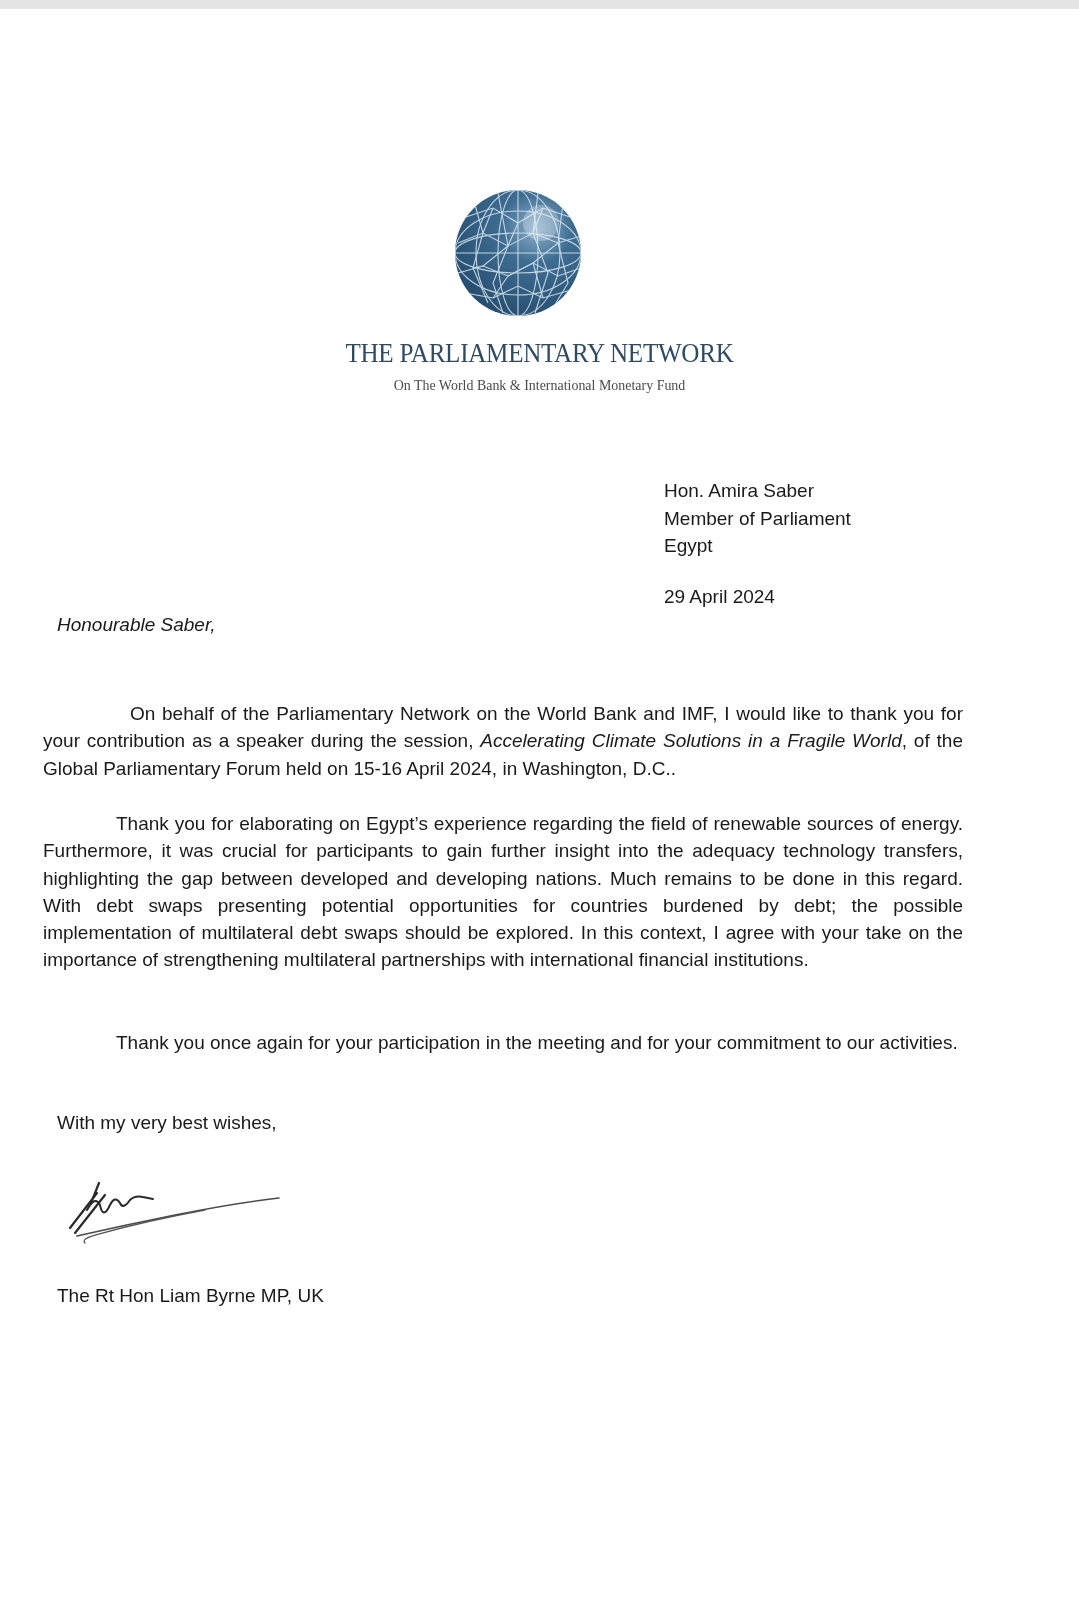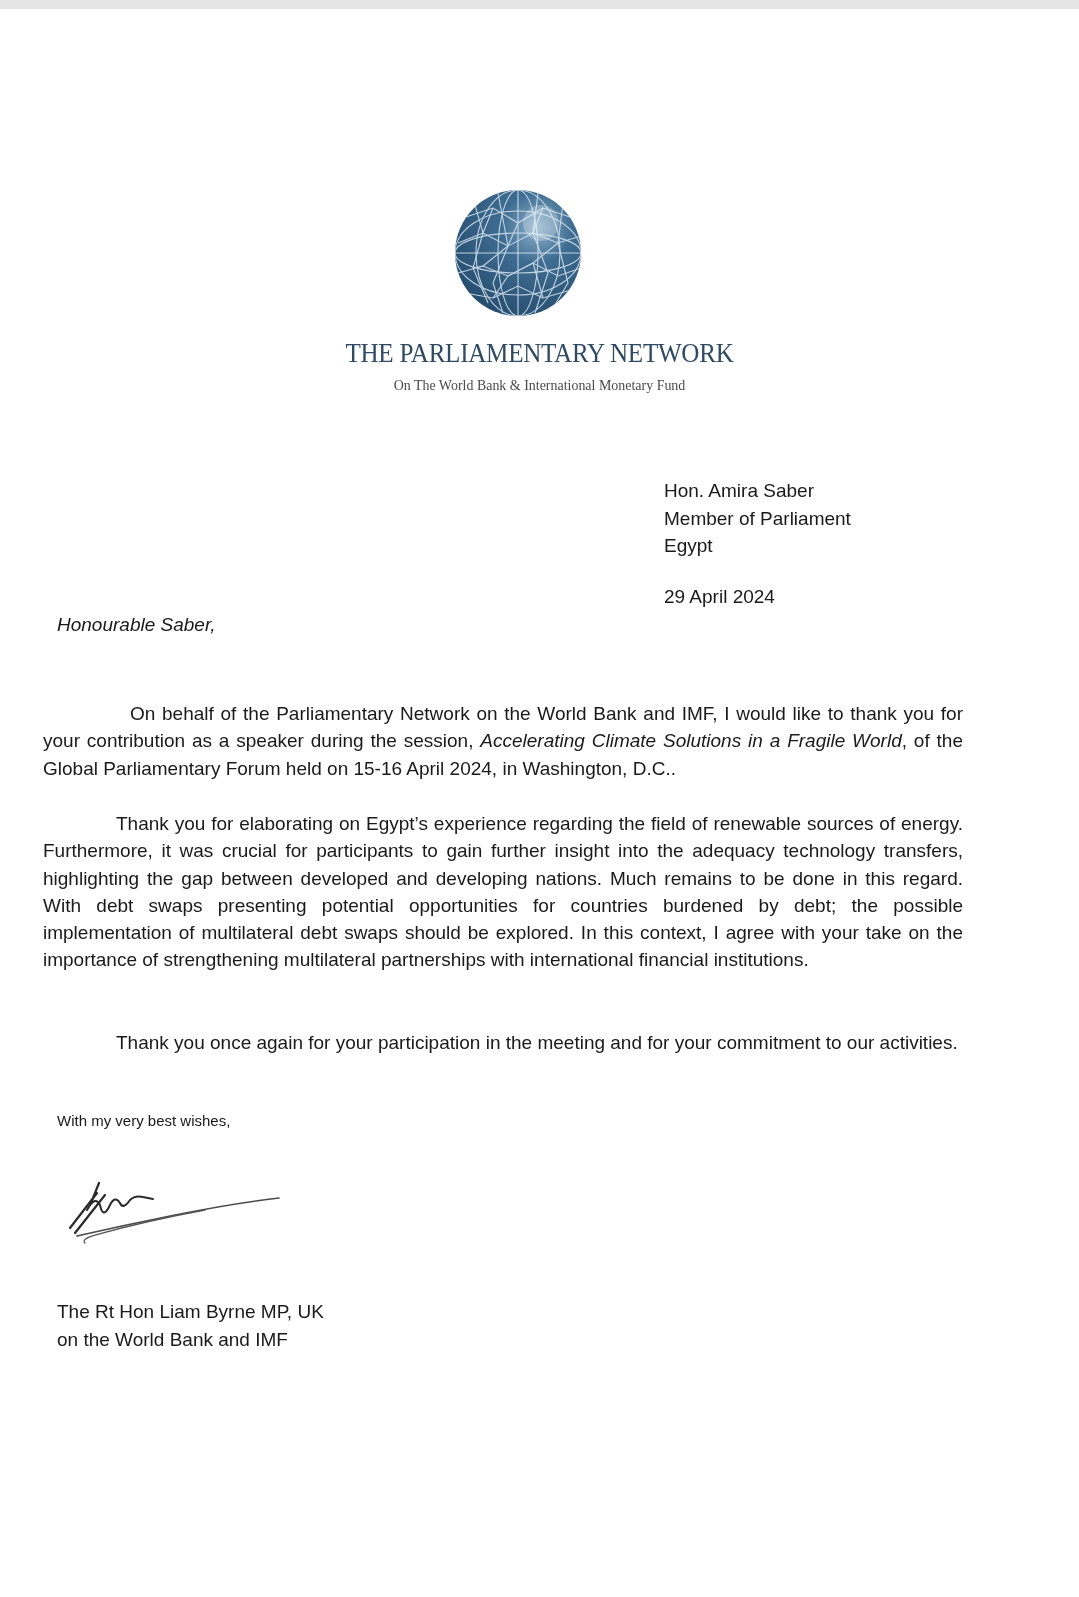--- a/index.html
+++ b/index.html
@@ -45,27 +45,27 @@
       position: absolute; left: 57px; top: 614px; font-size: 19px; font-style: italic;
     }
     .para {
       position: absolute; left: 43px; width: 920px;
       font-size: 19px; line-height: 27.3px;
       text-align: justify;
     }
     .p1 { top: 700px; text-indent: 87px; }
     .p2 { top: 810px; text-indent: 73px; }
     .p3 { top: 1029px; text-indent: 73px; }
-    .closing { position: absolute; left: 57px; top: 1112px; font-size: 15px; }
+    .closing { position: absolute; left: 57px; top: 1112px; font-size: 19px; }
     .signature {
       position: absolute; left: 65px; top: 1165px; width: 225px; height: 85px;
     }
     .signer {
       position: absolute; left: 57px; top: 1282px;
-      font-size: 19px; line-height: 27.5px; margin-top: 16px;
+      font-size: 19px; line-height: 27.5px;
     }
     em { font-style: italic; }
   </style>
 </head>
 <body>
 
 <div class="topbar"></div>
 
 <svg class="logo-globe" viewBox="0 0 130 130">
   <defs>
@@ -118,14 +118,13 @@
   <g fill="none" stroke="#2a2a2a" stroke-linecap="round" stroke-linejoin="round">
     <path d="M5 63 L32 28 M10 68 L40 30 M26 38 L34 18" stroke-width="2.2"></path>
     <path d="M22 45 Q30 30 35 40 Q38 55 45 40 Q50 30 55 38 Q58 45 65 35 Q70 30 78 32 L88 34" stroke-width="2"></path>
     <path d="M12 71 Q60 60 110 50 Q170 38 214 33" stroke-width="1.6" stroke="#4a4a4a"></path>
     <path d="M20 78 Q16 74 30 70 Q80 56 140 45" stroke-width="1.3" stroke="#555"></path>
   </g>
 </svg>
 
 <div class="signer">
   <div>The Rt Hon Liam Byrne MP, UK</div>
-  <div>on the World Bank and IMF</div>
 </div>
 
 </body></html>

